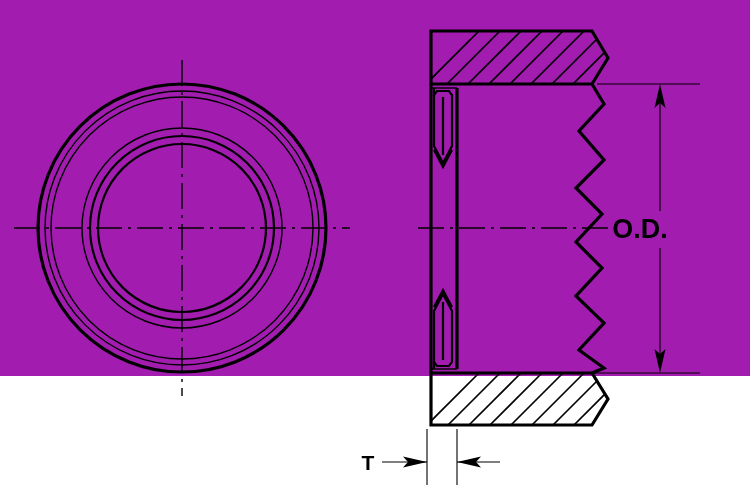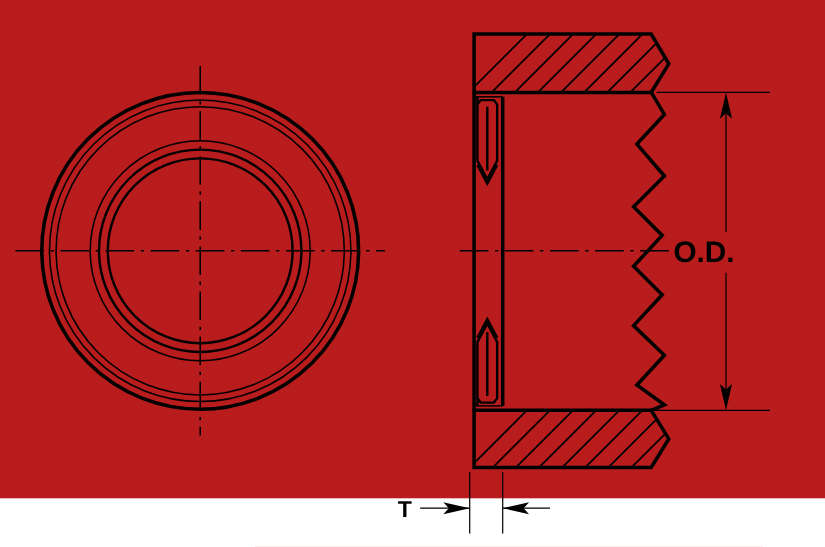--- a/index.html
+++ b/index.html
@@ -9,22 +9,22 @@
   }
   body {
     width: 750px;
     height: 497px;
     overflow: hidden;
     font-family: "Liberation Sans", sans-serif;
   }
   #drawing-root {
     position: relative;
     width: 750px;
-    height: 453px;
-    background: #b91c1c;
+    height: 376px;
+    background: #a21caf;
   }
   svg#tech-drawing {
     display: block;
     width: 750px;
     height: 497px;
   }
   .ln      { stroke: #000000; fill: none; stroke-linecap: butt; }
   .heavy   { stroke-width: 3.2; }
   .medium  { stroke-width: 2.2; }
   .thin    { stroke-width: 1.4; }

